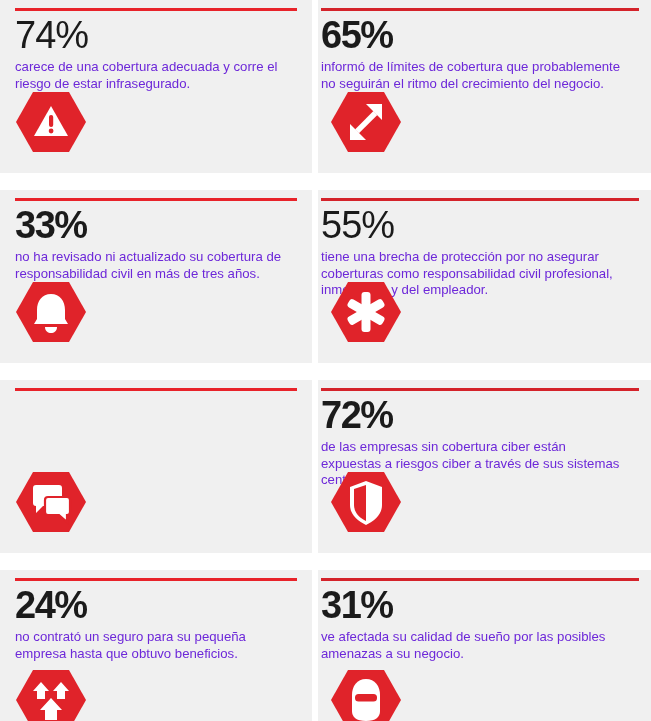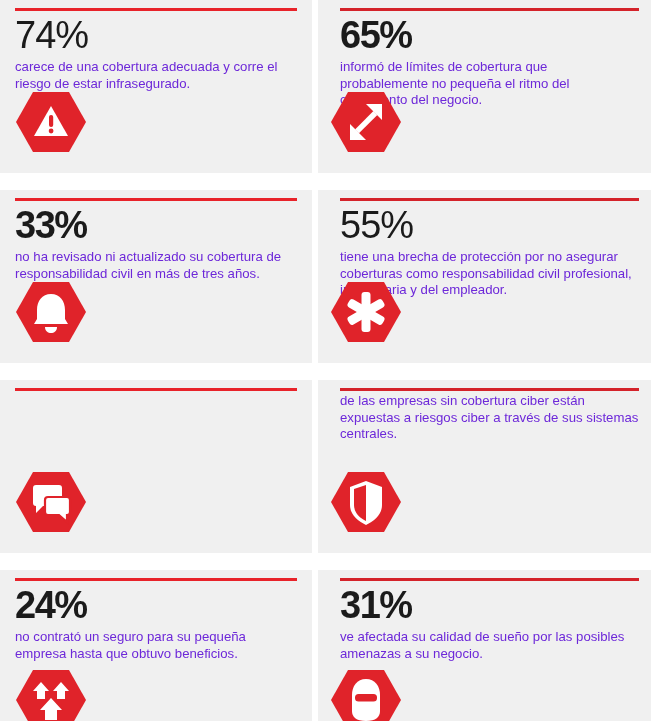--- a/index.html
+++ b/index.html
@@ -24,21 +24,21 @@
   }
 
   .stat-card {
     background: #f0f0f0;
     position: relative;
     box-sizing: border-box;
     padding: 8px 15px 0 15px;
     overflow: hidden;
   }
   .stat-card.col-right {
-    padding-left: 22px;
+    padding-left: 3px;
     padding-right: 12px;
   }
 
   .rule {
     height: 3px;
     background: #e8232a;
     width: 100%;
     margin: 0 0 2px 0;
   }
   .col-right .rule {
@@ -102,21 +102,21 @@
         <path d="M36 17 L53 47 L19 47 Z" fill="#ffffff"></path>
         <rect x="34" y="26" width="4.2" height="12" rx="2" fill="#e0232a"></rect>
         <circle cx="36.1" cy="42" r="2.4" fill="#e0232a"></circle>
       </svg>
     </div>
   </div>
   <div class="spacer"></div>
   <div class="stat-card col-right">
     <div class="rule"></div>
     <div class="pct bold">65%</div>
-    <div class="desc">informó de límites de cobertura que probablemente no pequeña el ritmo del crecimiento del negocio.</div>
+    <div class="desc">informó de límites de cobertura que probablemente no seguirán el ritmo del crecimiento del negocio.</div>
     <div class="icon-wrap">
       <svg viewBox="0 0 72 66" xmlns="http://www.w3.org/2000/svg">
         <polygon points="18,3 54,3 71,33 54,63 18,63 1,33" fill="#e0232a"></polygon>
         <g fill="#ffffff">
           <rect x="33.5" y="20" width="5.5" height="26" transform="rotate(45 36 33)"></rect>
           <polygon points="52,15 52,31 36,15"></polygon>
           <polygon points="20,51 20,35 36,51"></polygon>
         </g>
       </svg>
     </div>
@@ -165,20 +165,21 @@
       <svg viewBox="0 0 72 66" xmlns="http://www.w3.org/2000/svg">
         <polygon points="18,3 54,3 71,33 54,63 18,63 1,33" fill="#e0232a"></polygon>
         <path d="M21 16 L44 16 A3 3 0 0 1 47 19 L47 34 A3 3 0 0 1 44 37 L28 37 L21 44 L21 37 A3 3 0 0 1 18 34 L18 19 A3 3 0 0 1 21 16 Z" fill="#ffffff"></path>
         <path d="M33 28 L52 28 A3 3 0 0 1 55 31 L55 43 A3 3 0 0 1 52 46 L52 53 L44 46 L33 46 A3 3 0 0 1 30 43 L30 31 A3 3 0 0 1 33 28 Z" fill="#ffffff" stroke="#e0232a" stroke-width="2.2"></path>
       </svg>
     </div>
   </div>
   <div class="spacer"></div>
   <div class="stat-card col-right">
     <div class="rule"></div>
+    <div class="pct bold">72%</div>
     <div class="desc">de las empresas sin cobertura ciber están expuestas a riesgos ciber a través de sus sistemas centrales.</div>
     <div class="icon-wrap">
       <svg viewBox="0 0 72 66" xmlns="http://www.w3.org/2000/svg">
         <polygon points="18,3 54,3 71,33 54,63 18,63 1,33" fill="#e0232a"></polygon>
         <path d="M36 12 L52 18 L52 36 C52 46 44 52 36 56 C28 52 20 46 20 36 L20 18 Z" fill="#ffffff"></path>
         <path d="M36 16 L36 52 C30 49 24 44 24 36 L24 20 Z" fill="#e0232a"></path>
       </svg>
     </div>
   </div>
 

